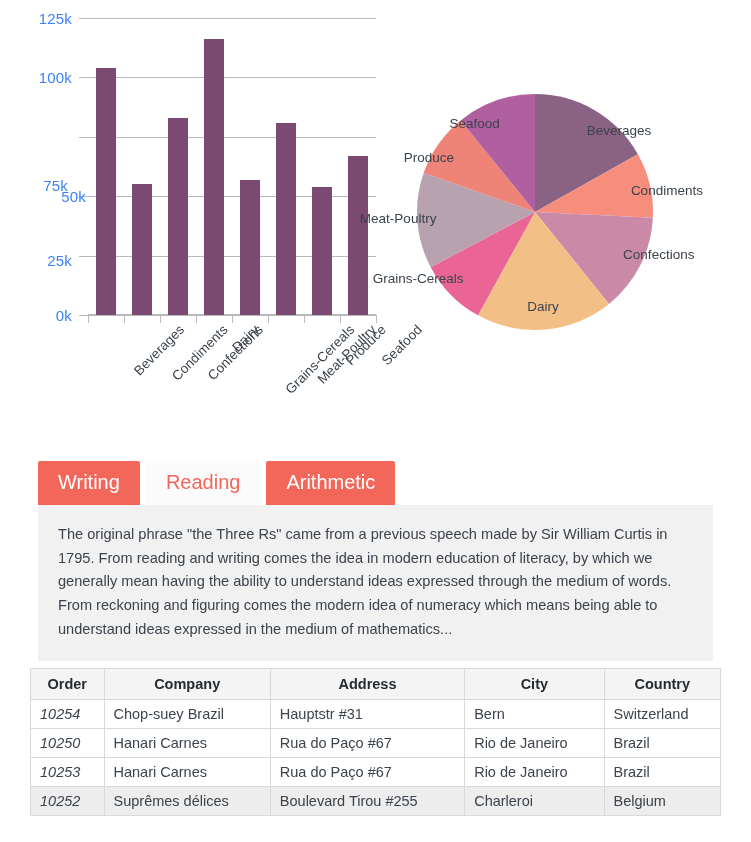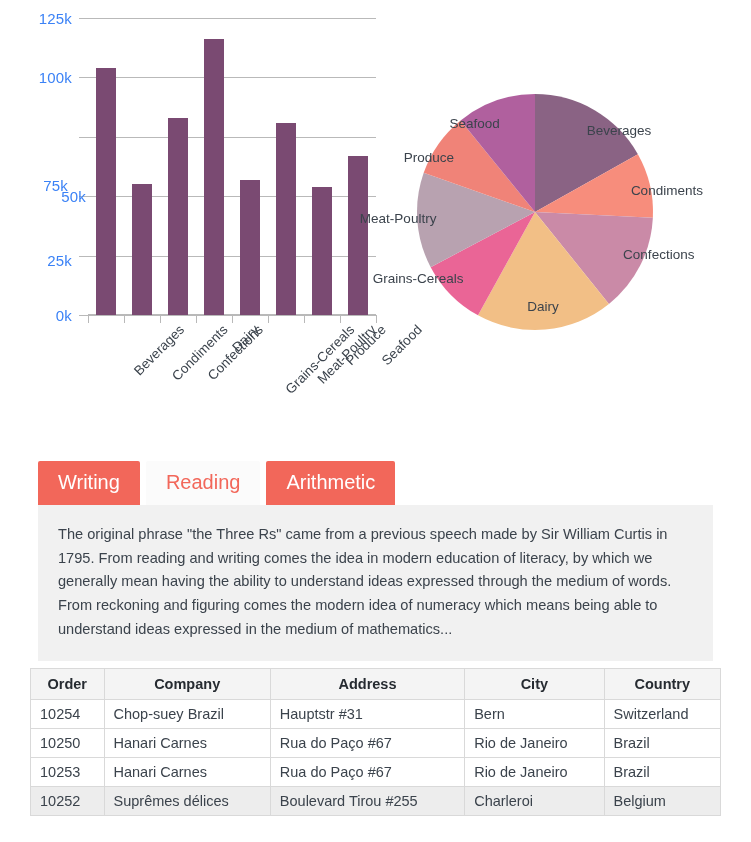--- a/index.html
+++ b/index.html
@@ -179,21 +179,21 @@
     text-align: center;
     font-size: 14.5px;
     color: #262b31;
   }
   table.data-table td {
     border: 1px solid #d9d9d9;
     padding: 6px 9px;
     text-align: left;
     white-space: nowrap;
   }
-  table.data-table td.col-order { text-align: left; }
+  table.data-table td.col-order { text-align: left; font-style: italic; }
   table.data-table tr.row-highlight td { background: #ededed; }
 </style>
 </head>
 <body>
 
 <div class="charts-row">
 
   <div class="barchart">
     <div class="bar-plot" id="bar-plot">
       <div class="axis-line"></div>

